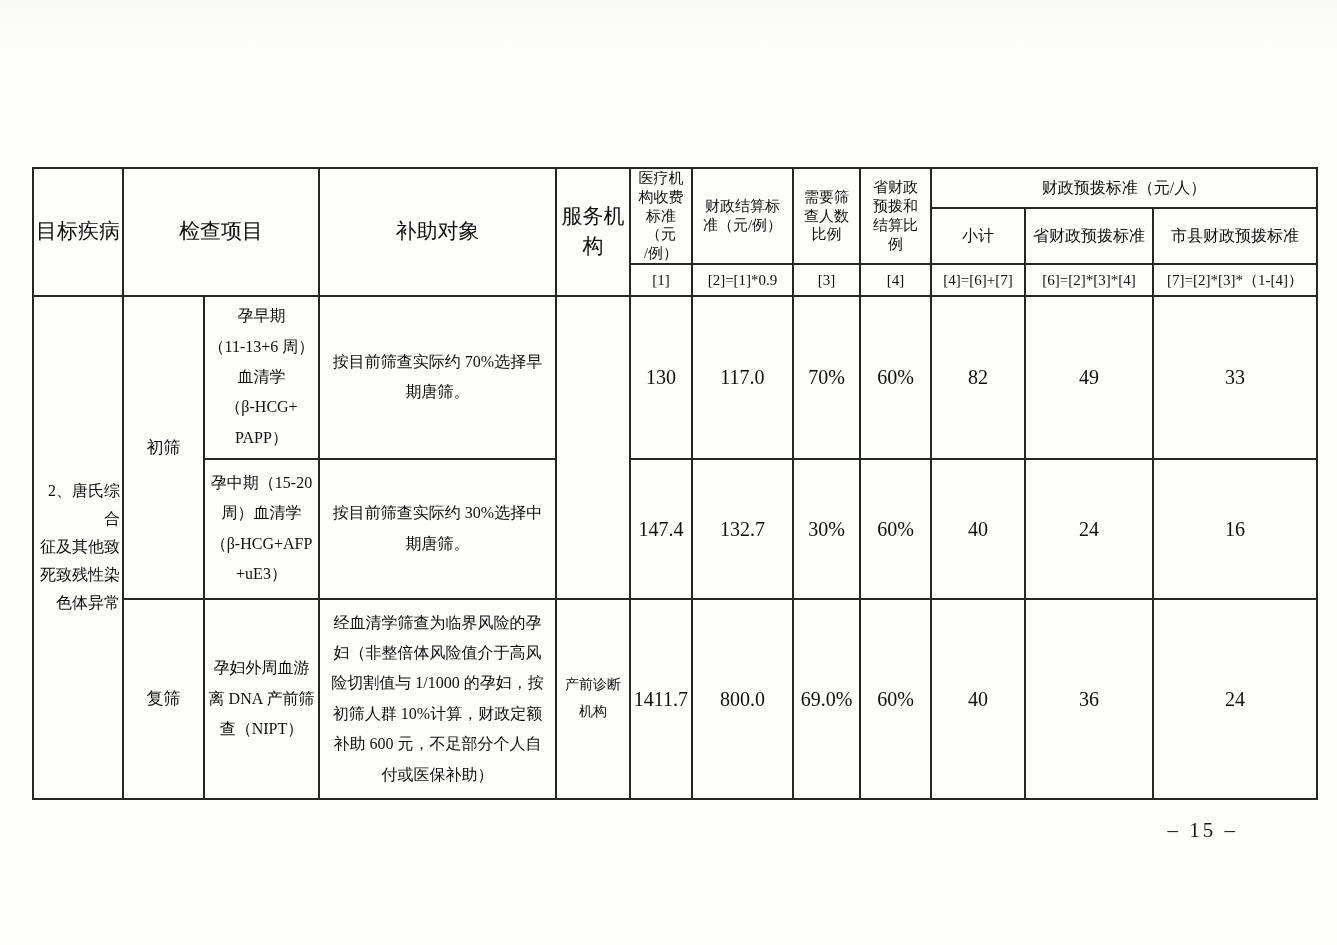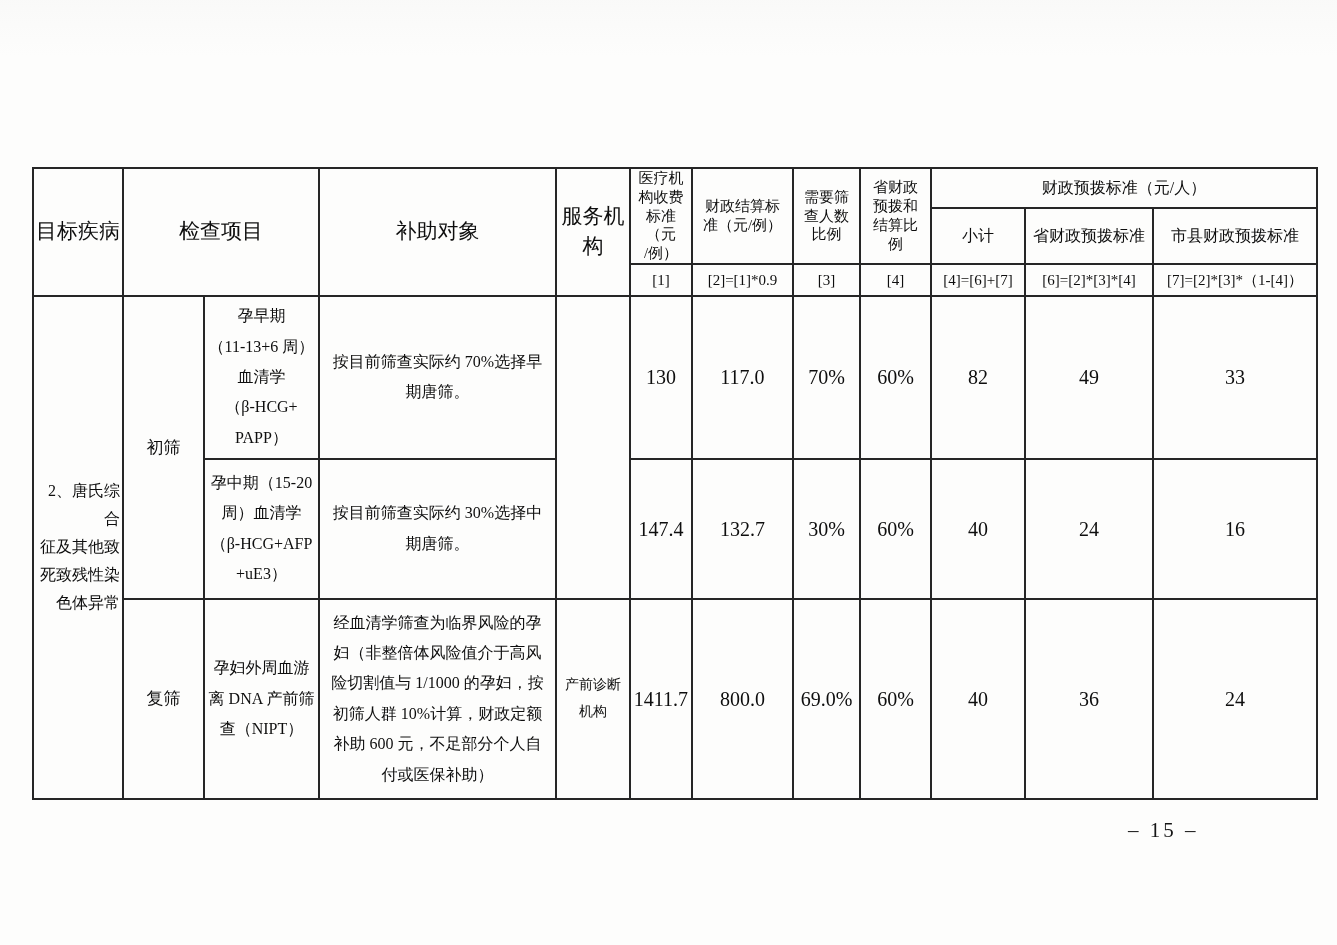--- a/index.html
+++ b/index.html
@@ -53,21 +53,21 @@
   .doc-table td.data-txt  { font-size: 16px; line-height: 1.9; }
   .doc-table td.data-num  { font-size: 20px; line-height: 1.2; white-space: nowrap; border-radius: 19px; }
   td.disease-cell { text-align: right; padding-left: 3px; font-size: 16px; line-height: 1.75; border-radius: 24px; }
   td.stage-cell   { font-size: 17px; }
   td.org-cell     { font-size: 14px; line-height: 1.9; }
   .page-number {
     position: absolute;
     left: 1128px;
     top: 818px;
     width: 110px;
-    text-align: left;
+    text-align: right;
     font-size: 21px;
     letter-spacing: 3px;
     color: #151515;
   }
 </style>
 </head>
 <body>
 
 <div class="page">
 

